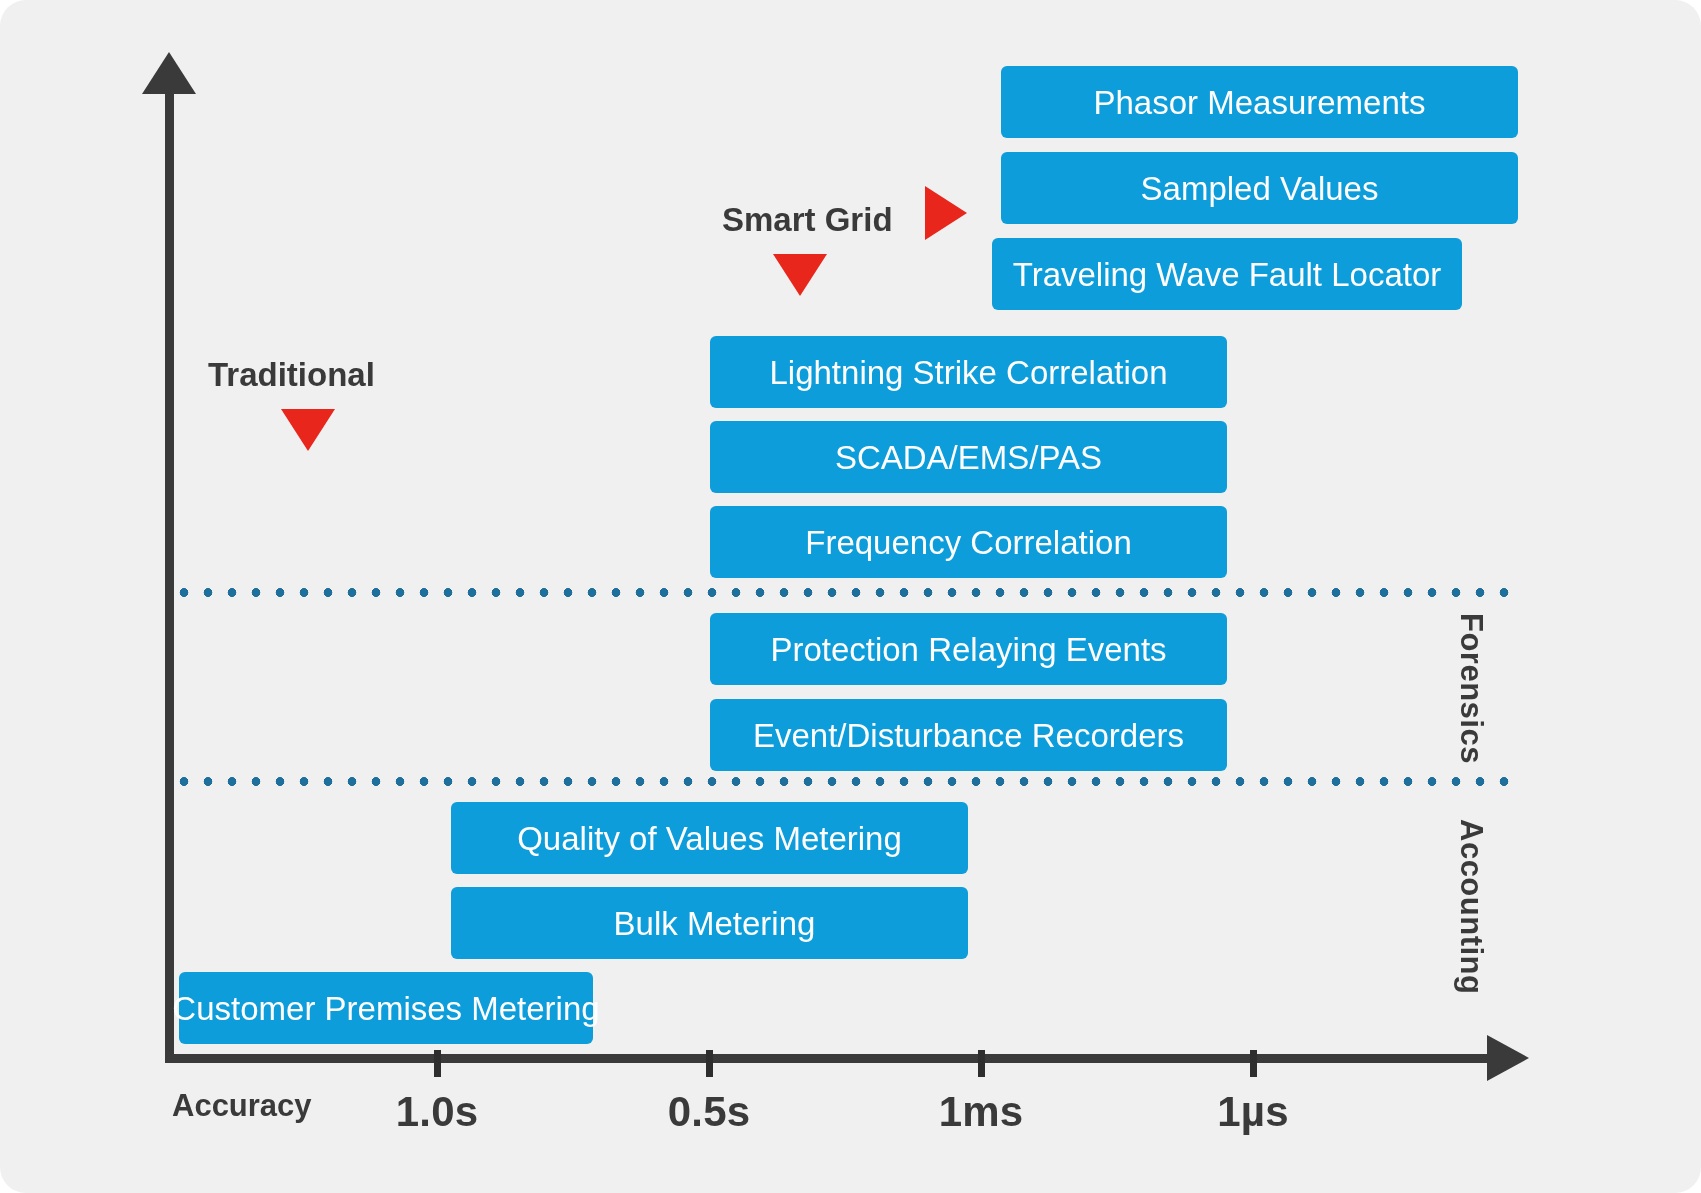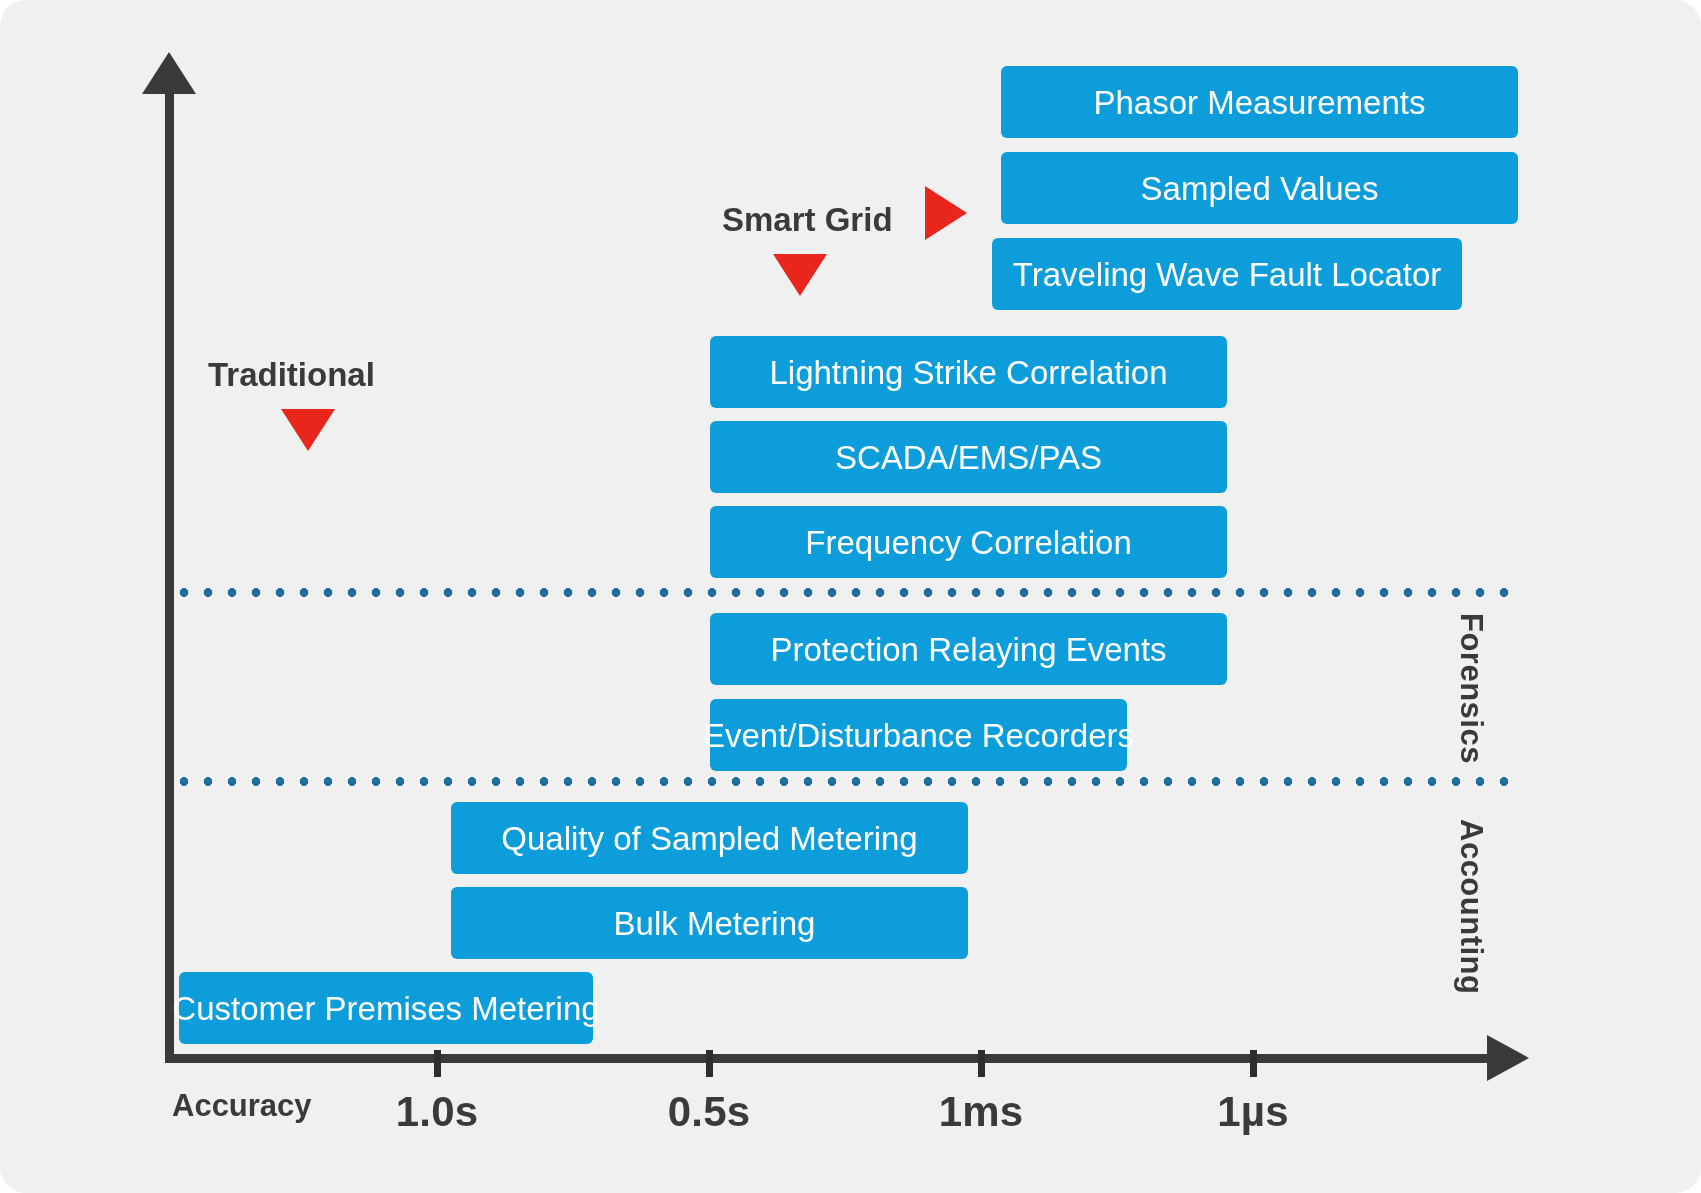--- a/index.html
+++ b/index.html
@@ -186,25 +186,25 @@
       </div>
       <div class="bar" style="left: 710px; top: 421px; width: 517px;">
         <span>SCADA/EMS/PAS</span>
       </div>
       <div class="bar" style="left: 710px; top: 506px; width: 517px;">
         <span>Frequency Correlation</span>
       </div>
       <div class="bar" style="left: 710px; top: 613px; width: 517px;">
         <span>Protection Relaying Events</span>
       </div>
-      <div class="bar" style="left: 710px; top: 699px; width: 417px;">
+      <div class="bar" style="left: 710px; top: 699px; width: 517px;">
         <span>Event/Disturbance Recorders</span>
       </div>
       <div class="bar" style="left: 451px; top: 802px; width: 517px;">
-        <span>Quality of Sampled Metering</span>
+        <span>Quality of Values Metering</span>
       </div>
       <div class="bar" style="left: 451px; top: 887px; width: 517px; padding-left: 24px;">
         <span>Bulk Metering</span>
       </div>
       <div class="bar" style="left: 179px; top: 972px; width: 414px;">
         <span>Customer Premises Metering</span>
       </div>
     </div>
 
   <div class="marker-label" style="left:208px; top:356px;text-align:right;">Traditional</div>

